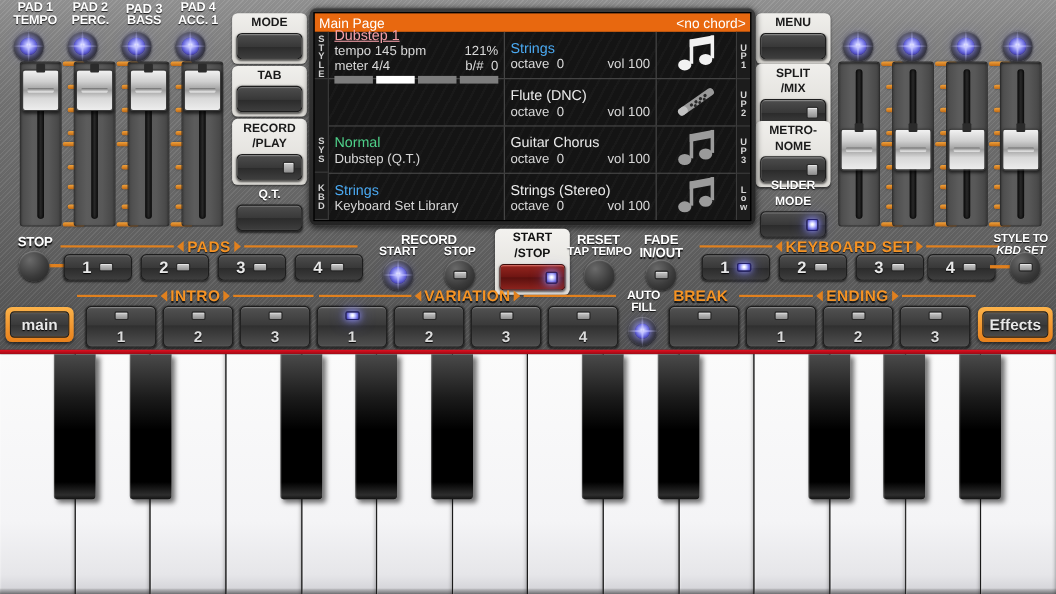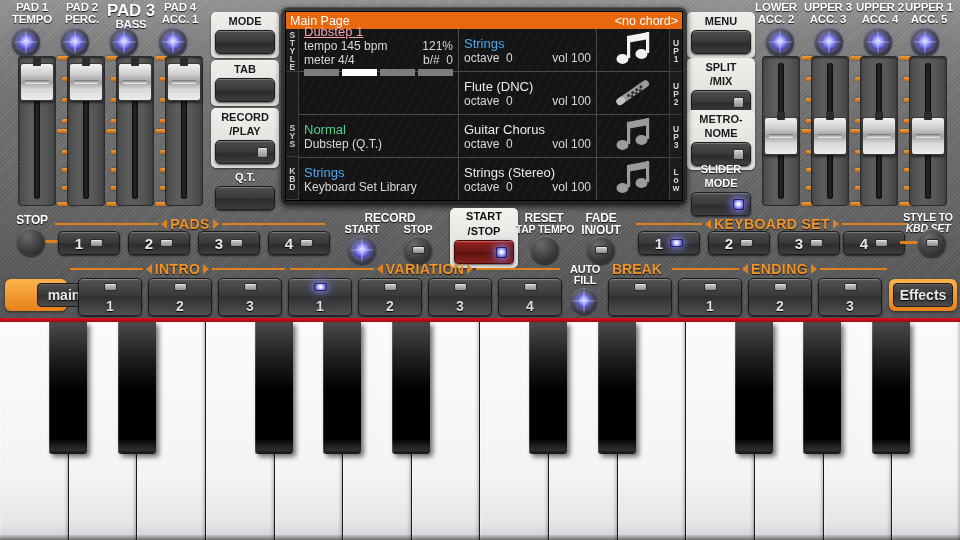--- a/index.html
+++ b/index.html
@@ -289,59 +289,41 @@
   <div style="position:absolute;left:6px;top:2px;width:200px;height:52px;">
     <div style="position:absolute;left:2px;top:0;width:48px;" class="lbl" style2="">
       <div class="lbl" style="font-size:11.5px">PAD 1</div>
       <div class="lbl" style="font-size:11.5px">TEMPO</div>
     </div>
     <div style="position:absolute;left:52px;top:0;width:48px;">
       <div class="lbl" style="font-size:11.5px">PAD 2</div>
       <div class="lbl" style="font-size:11.5px">PERC.</div>
     </div>
     <div style="position:absolute;left:101px;top:0;width:48px;">
-      <div class="lbl" style="font-size:17px">PAD 3</div>
+      <div class="lbl" style="font-size:12px">PAD 3</div>
       <div class="lbl" style="font-size:11.5px">BASS</div>
     </div>
     <div style="position:absolute;left:150px;top:0;width:48px;">
       <div class="lbl" style="font-size:11.5px">PAD 4</div>
       <div class="lbl" style="font-size:11.5px">ACC. 1</div>
     </div>
   </div>
   <div class="knob" style="position:absolute;left:12px;top:28px;">
       <div class="led"></div>
     </div>
   <div class="knob" style="position:absolute;left:61px;top:28px;">
       <div class="led"></div>
     </div>
   <div class="knob" style="position:absolute;left:110px;top:28px;">
       <div class="led"></div>
     </div>
   <div class="knob" style="position:absolute;left:159px;top:28px;">
       <div class="led"></div>
     </div>
 
-  <div style="position:absolute;left:748px;top:2px;width:210px;height:52px;">
-    <div style="position:absolute;left:0px;top:0;width:56px;">
-      <div class="lbl" style="font-size:11.5px">LOWER</div>
-      <div class="lbl" style="font-size:11.5px">ACC. 2</div>
-    </div>
-    <div style="position:absolute;left:50px;top:0;width:60px;">
-      <div class="lbl" style="font-size:11.5px">UPPER 3</div>
-      <div class="lbl" style="font-size:11.5px">ACC. 3</div>
-    </div>
-    <div style="position:absolute;left:102px;top:0;width:60px;">
-      <div class="lbl" style="font-size:11.5px">UPPER 2</div>
-      <div class="lbl" style="font-size:11.5px">ACC. 4</div>
-    </div>
-    <div style="position:absolute;left:152px;top:0;width:58px;">
-      <div class="lbl" style="font-size:11.5px">UPPER 1</div>
-      <div class="lbl" style="font-size:11.5px">ACC. 5</div>
-    </div>
-  </div>
   <div class="knob" style="position:absolute;left:766px;top:28px;">
       <div class="led"></div>
     </div>
   <div class="knob" style="position:absolute;left:815px;top:28px;">
       <div class="led"></div>
     </div>
   <div class="knob" style="position:absolute;left:864px;top:28px;">
       <div class="led"></div>
     </div>
   <div class="knob" style="position:absolute;left:911px;top:28px;">
@@ -763,21 +745,21 @@
   <div class="gtitle" style="position:absolute;left:612px;top:261px;font-size:14px;color:#f59324;font-weight:bold;text-shadow:0 1px 1px rgba(0,0,0,.8);">BREAK</div>
   <div class="grp" style="left:672px;top:261px;width:215px;">
     <div class="gline"></div>
       <div class="garrowL"></div>
     <div class="gtitle">ENDING</div>
     <div class="garrowR"></div>
       <div class="gline"></div>
   </div>
 
   <div class="orange-frame" style="left:5px;top:279px;width:62px;height:32px;">
-    <div class="inner" style="width:100%;height:100%;font-size:14px;margin-left:28px;">main</div>
+    <div class="inner" style="width:100%;height:100%;font-size:14px;">main</div>
   </div>
 
   <div class="ssbtn" style="left:78px;top:278px;">
     <span class="mini-led"></span>
     <span class="n">1</span>
   </div>
   <div class="ssbtn" style="left:148px;top:278px;">
     <span class="mini-led"></span>
     <span class="n">2</span>
   </div>

